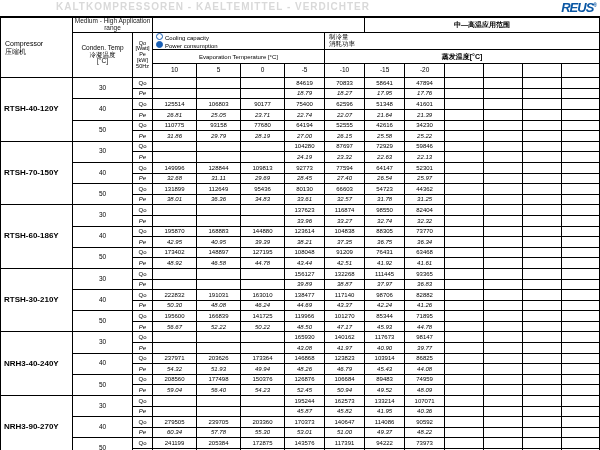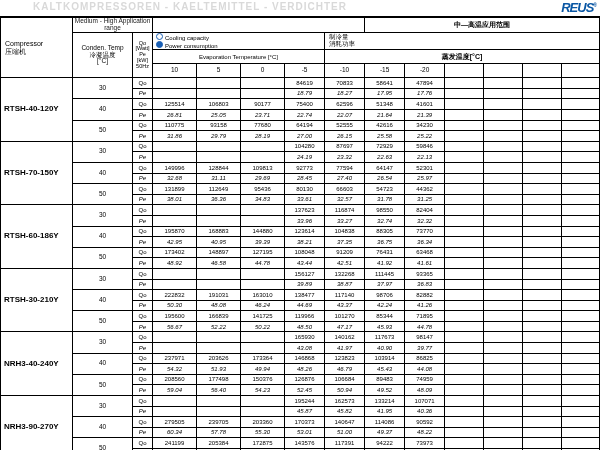--- a/index.html
+++ b/index.html
@@ -12,21 +12,21 @@
     overflow:hidden;
   }
   .sheet{position:relative;width:600px;height:450px;}
 
   
   .banner{
     position:relative;height:16px;border-bottom:1px solid #000;
     overflow:hidden;
   }
   .banner-ghost{
-    position:absolute;left:33px;top:1px;
+    position:absolute;left:56px;top:1px;
     font-size:10px;font-weight:bold;color:#d9d9d9;letter-spacing:1px;
     white-space:nowrap;
   }
   .banner-logo{
     position:absolute;right:4px;top:0px;
     font-size:13px;font-weight:bold;color:#0a57a4;
     font-style:italic;letter-spacing:-1px;
   }
   .banner-logo .tm{font-size:5px;vertical-align:super;font-style:normal;}
 

